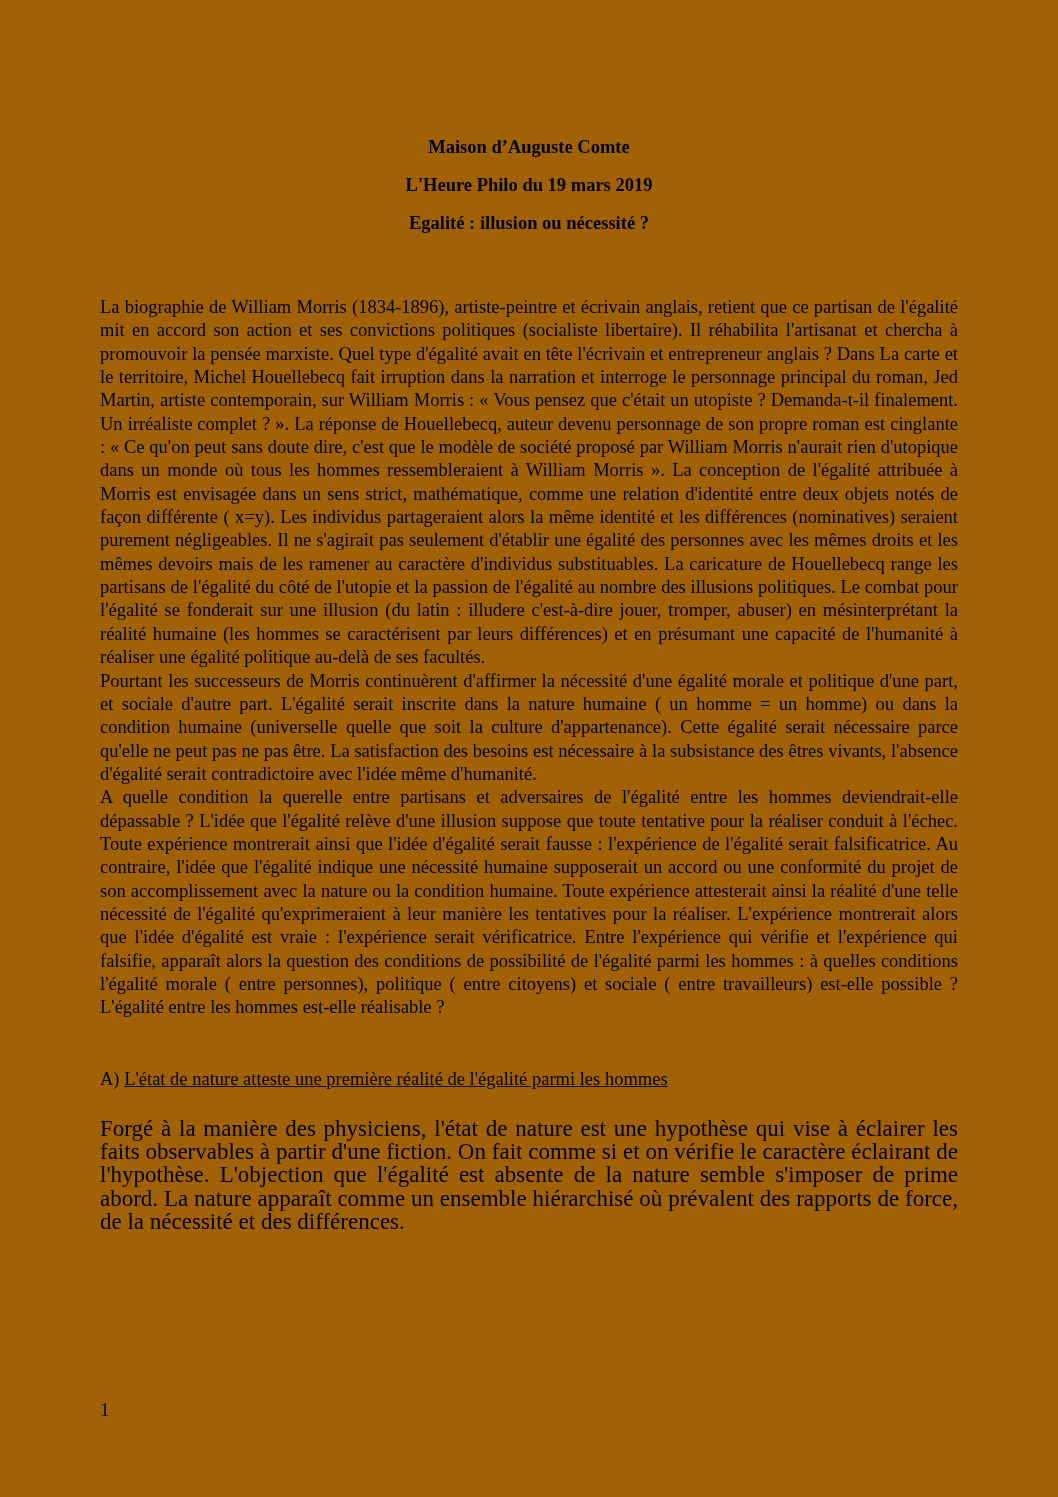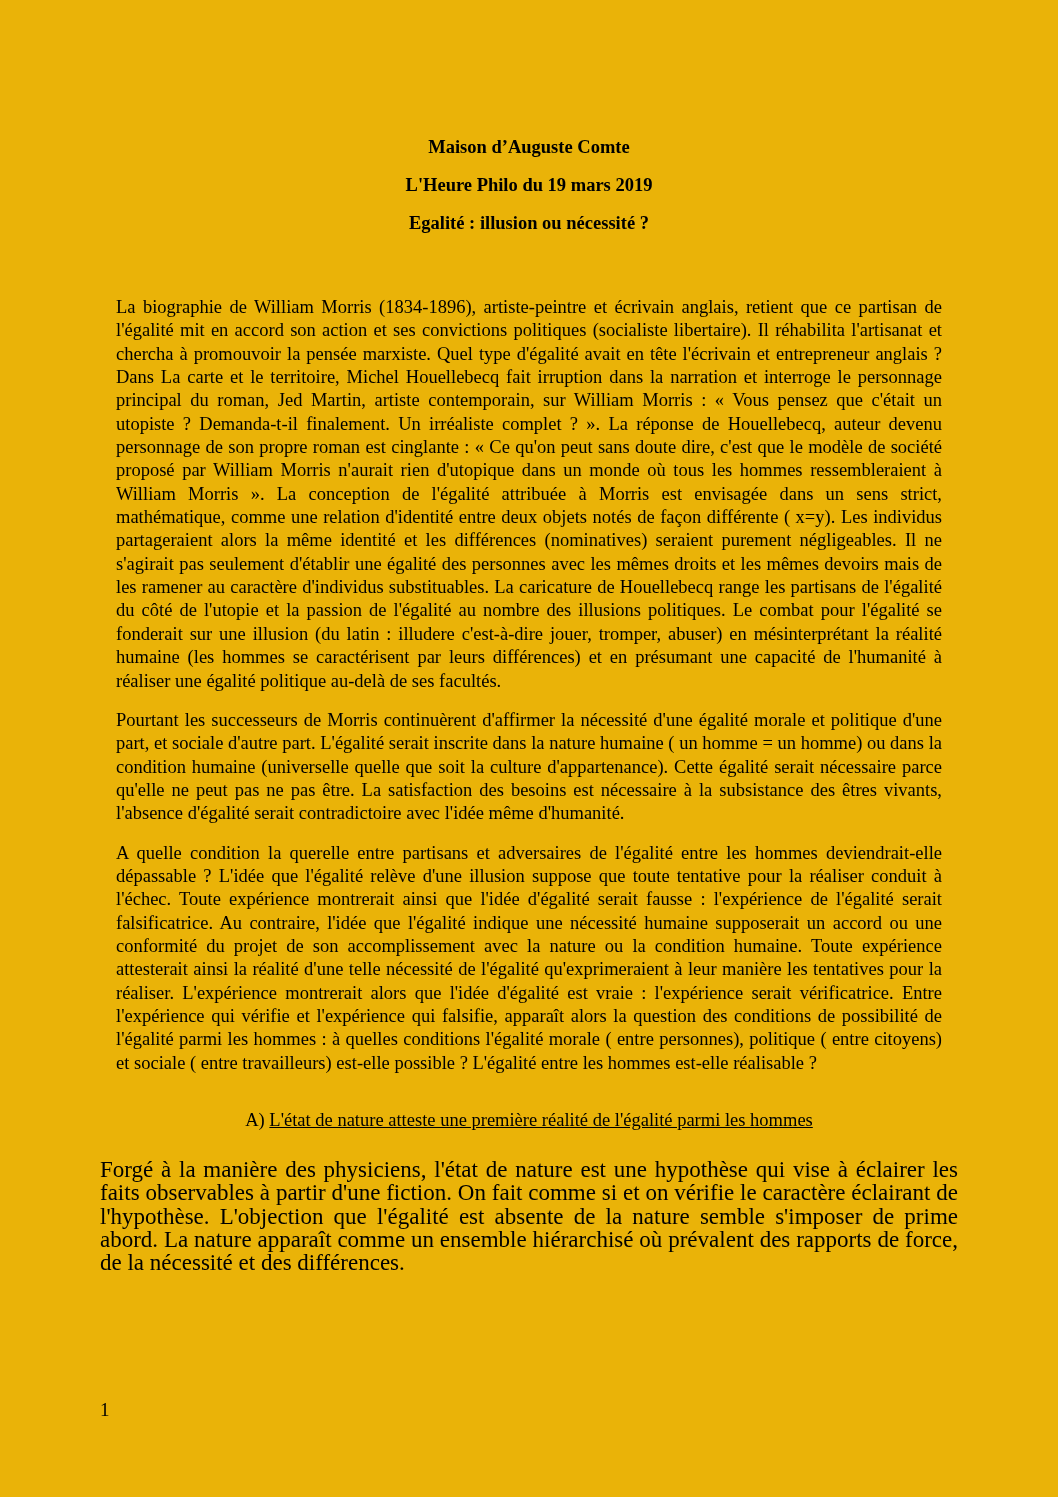--- a/index.html
+++ b/index.html
@@ -6,21 +6,21 @@
   html, body {
     margin: 0;
     padding: 0;
     background: #ffffff;
   }
   .page {
     position: relative;
     width: 1058px;
     height: 1497px;
     margin: 0 auto;
-    background: #eab308;
+    background: #a16207;
     color: #000000;
     font-family: "Liberation Serif", "DejaVu Serif", serif;
     overflow: hidden;
     box-sizing: border-box;
   }
   .content {
     position: absolute;
     left: 100px;
     right: 100px;
     top: 0;
@@ -34,35 +34,35 @@
     font-size: 18.5px;
     line-height: 38px;
   }
   .body-block {
     margin-top: 54px;
     font-size: 18.5px;
     line-height: 23.35px;
     text-align: justify;
   }
   .body-block p {
-    margin: 16px;
+    margin: 0;
     padding: 0;
   }
   .section-heading {
     margin-top: 30px;
     font-size: 21.5px;
     font-weight: bold;
     line-height: 28px;
     text-align: left;
   }
   .subsection-heading {
-    margin-top: 33px;
+    margin-top: 47px;
     font-size: 18.5px;
     line-height: 24px;
-    text-align: center;
+    text-align: left;
   }
   .subsection-heading .underlined {
     text-decoration: underline;
   }
   .closing-block {
     margin-top: 26px;
     font-size: 23px;
     line-height: 23.35px;
     text-align: justify;
   }

